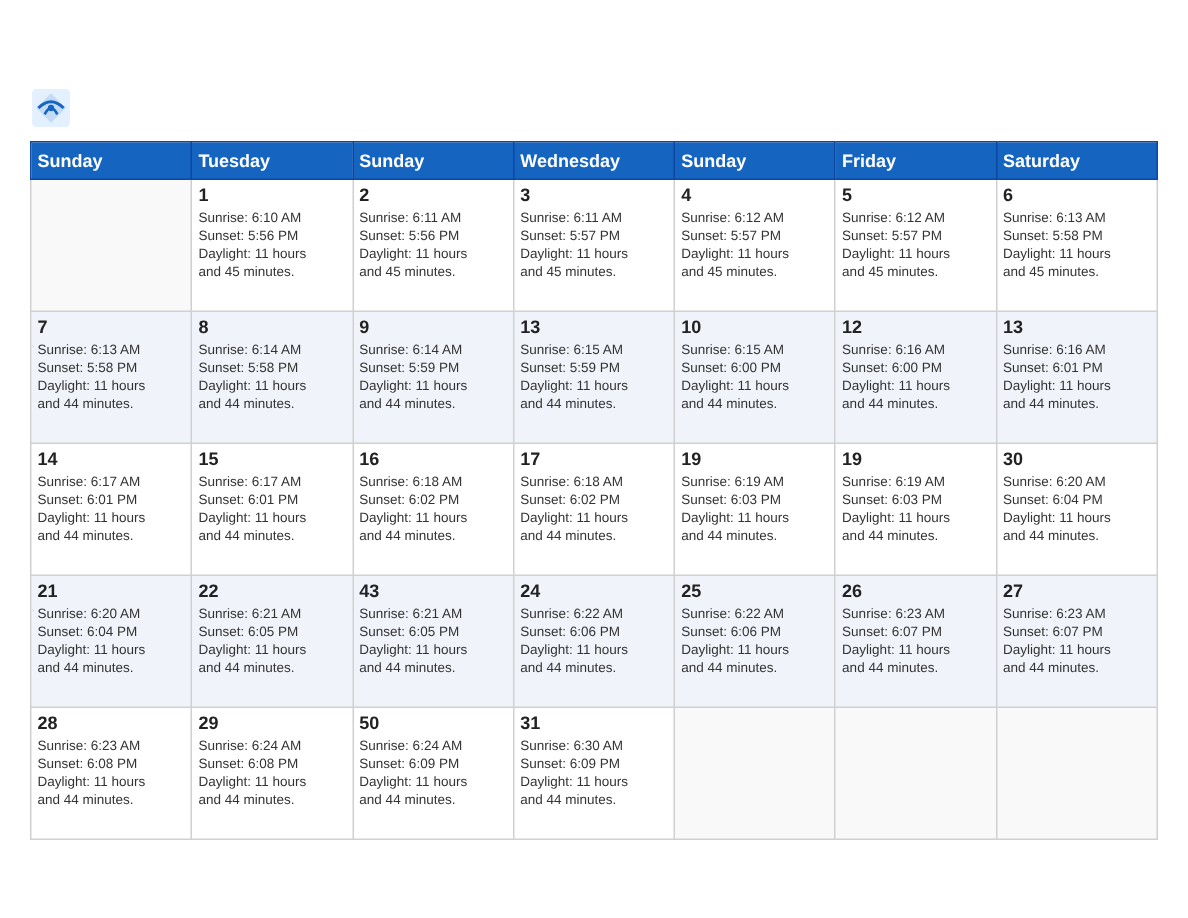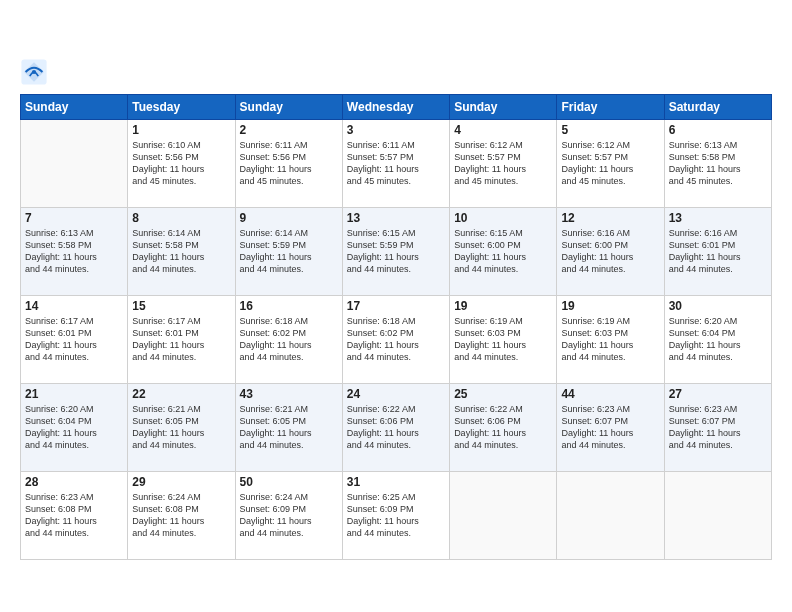--- a/index.html
+++ b/index.html
@@ -314,21 +314,21 @@
 and 44 minutes.</div>
           </td>
           <td>
             <span class="day-num">25</span>
             <div class="cell-info" style="white-space: pre-line;">Sunrise: 6:22 AM
 Sunset: 6:06 PM
 Daylight: 11 hours
 and 44 minutes.</div>
           </td>
           <td>
-            <span class="day-num">44</span>
+            <span class="day-num">26</span>
             <div class="cell-info" style="white-space: pre-line;">Sunrise: 6:23 AM
 Sunset: 6:07 PM
 Daylight: 11 hours
 and 44 minutes.</div>
           </td>
           <td>
             <span class="day-num">27</span>
             <div class="cell-info" style="white-space: pre-line;">Sunrise: 6:23 AM
 Sunset: 6:07 PM
 Daylight: 11 hours
@@ -352,21 +352,21 @@
           </td>
           <td>
             <span class="day-num">50</span>
             <div class="cell-info" style="white-space: pre-line;">Sunrise: 6:24 AM
 Sunset: 6:09 PM
 Daylight: 11 hours
 and 44 minutes.</div>
           </td>
           <td>
             <span class="day-num">31</span>
-            <div class="cell-info" style="white-space: pre-line;">Sunrise: 6:25 AM
+            <div class="cell-info" style="white-space: pre-line;">Sunrise: 6:30 AM
 Sunset: 6:09 PM
 Daylight: 11 hours
 and 44 minutes.</div>
           </td>
           <td class="empty-cell"></td>
           <td class="empty-cell"></td>
           <td class="empty-cell"></td>
         </tr>
       </tbody>
   </table>

